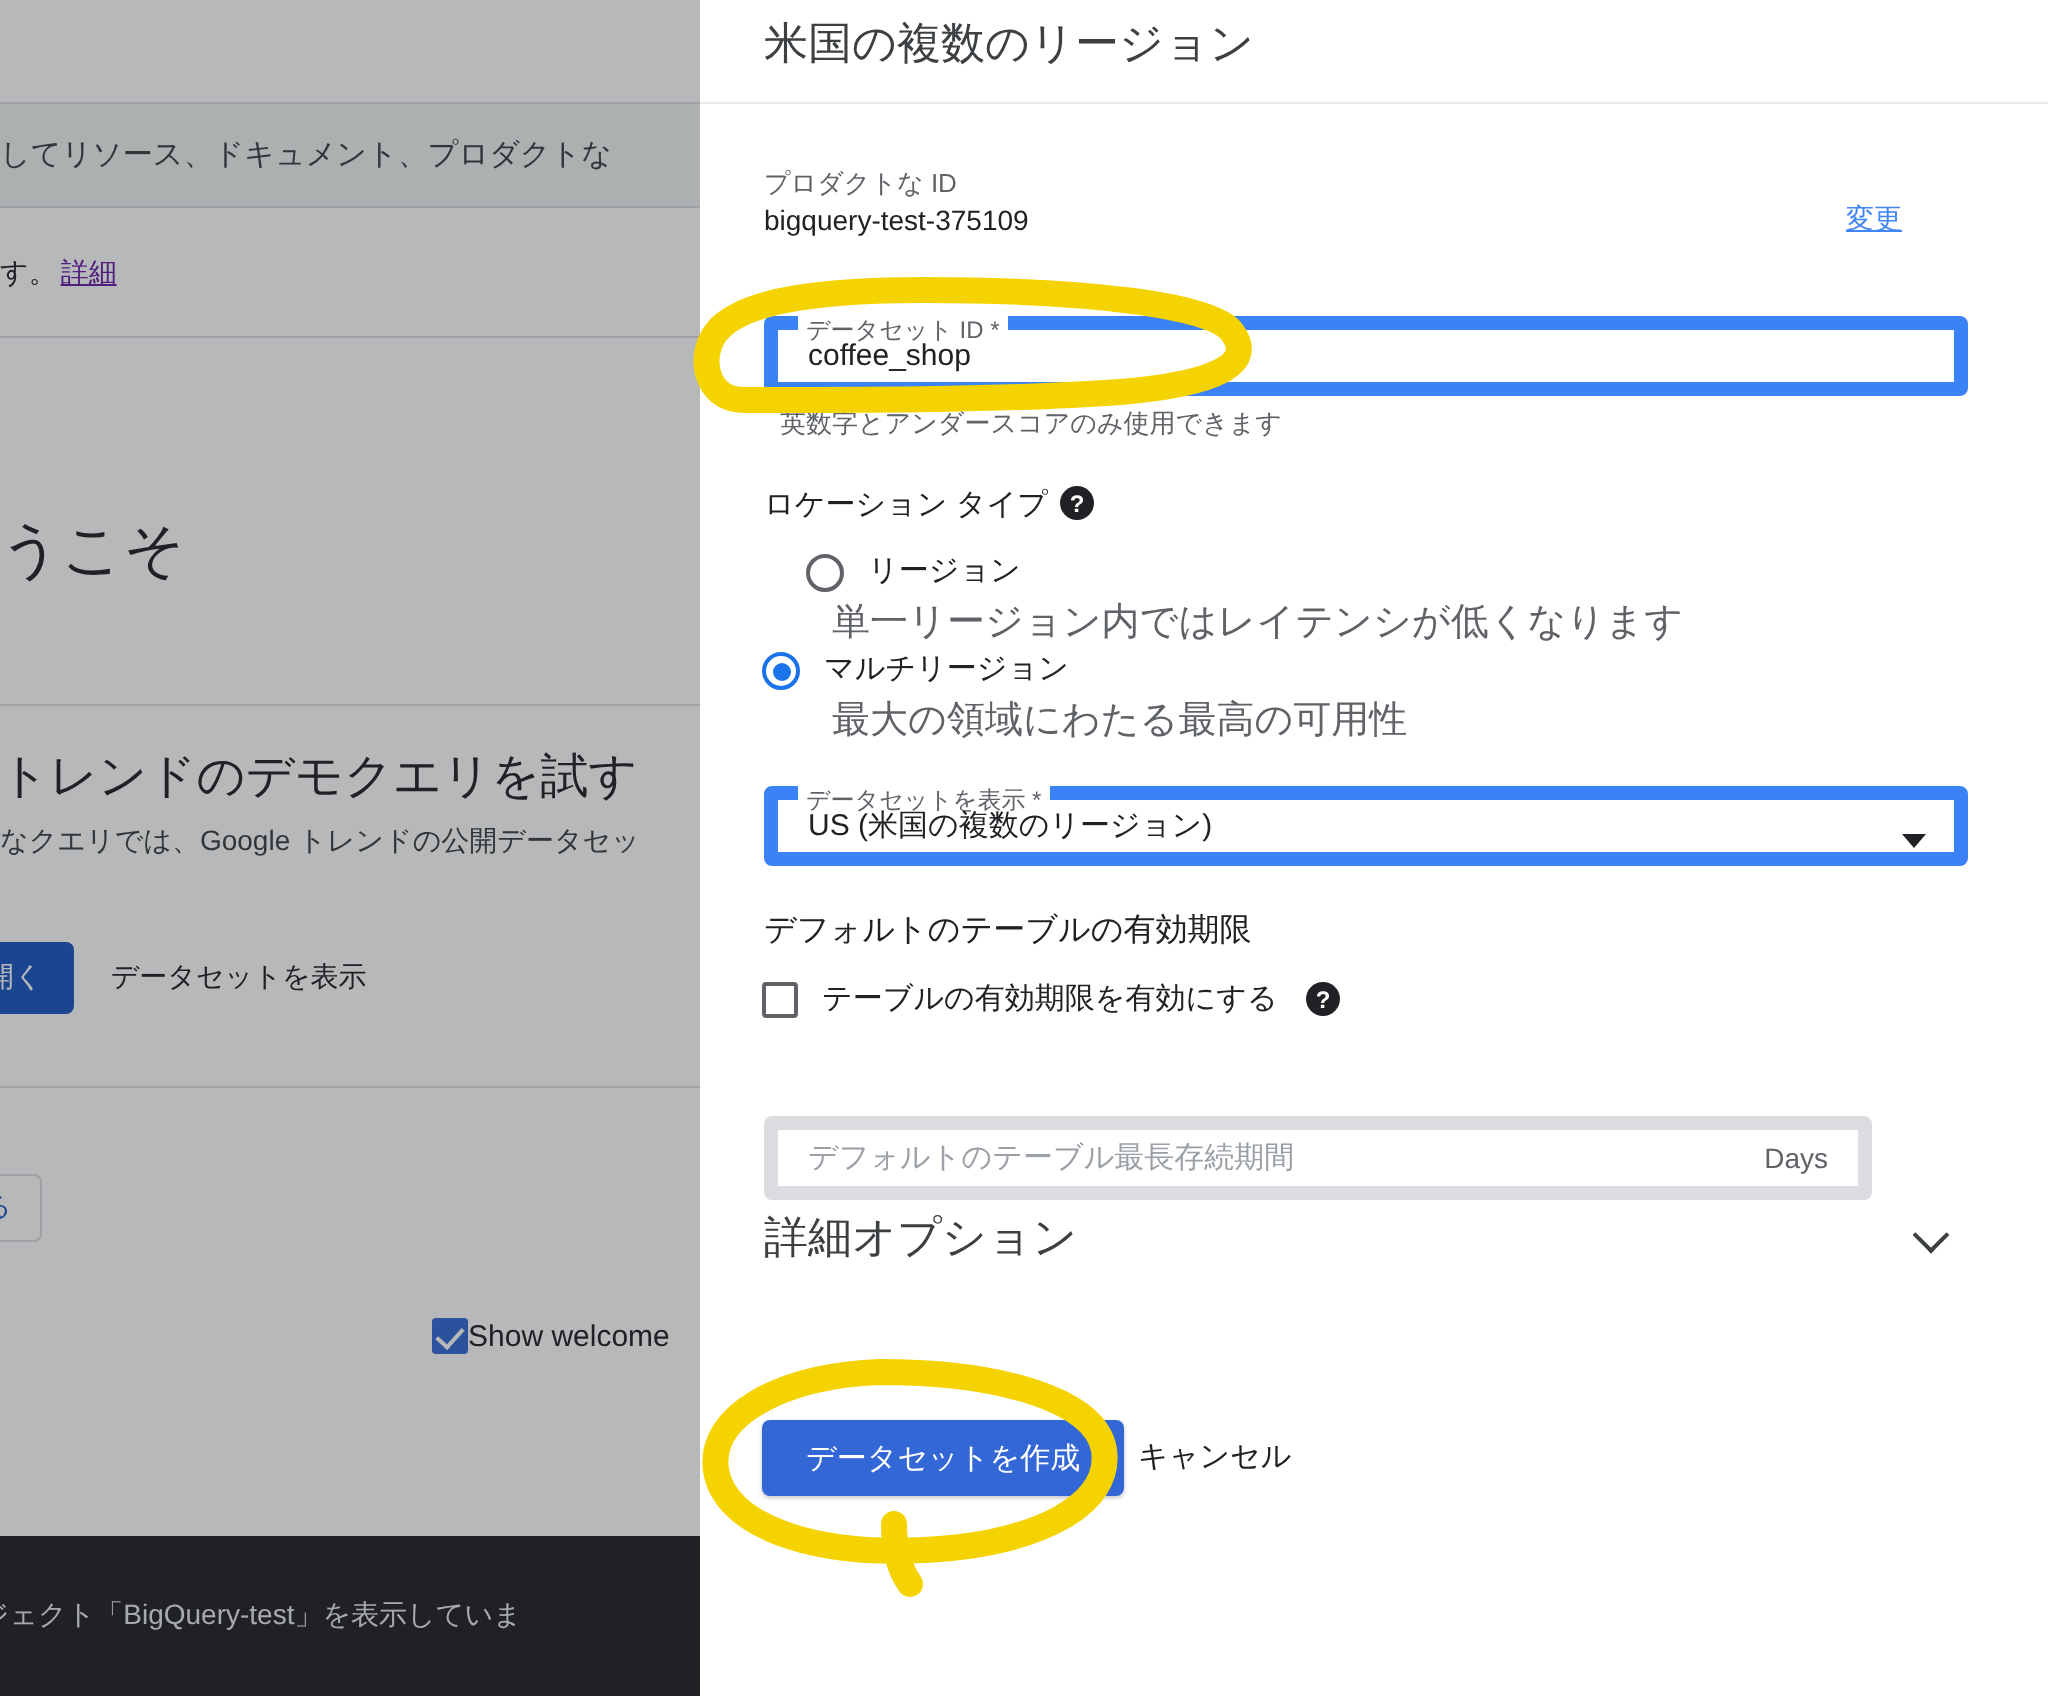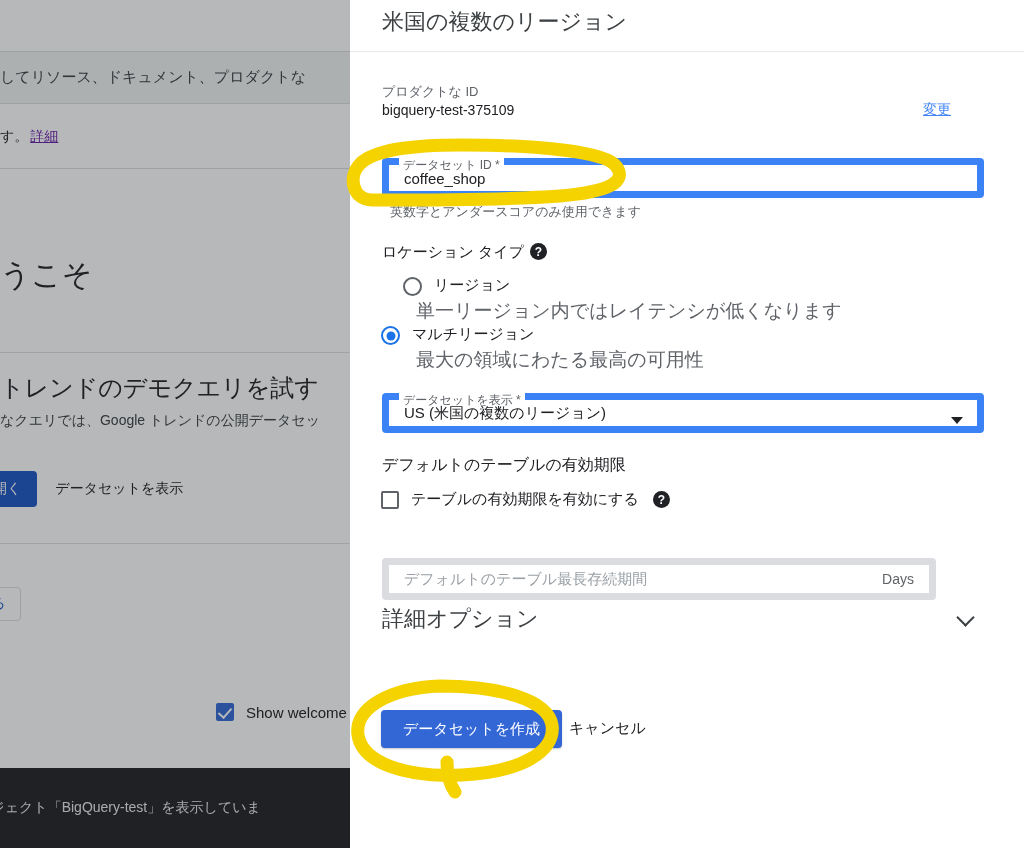--- a/index.html
+++ b/index.html
@@ -74,21 +74,21 @@
     background: #e0e0e0;
   }
   .bg-chip {
     position: absolute; left: -38px; top: 587px;
     height: 34px; display: flex; align-items: center; padding: 0 14px;
     border: 1px solid #dadce0; border-radius: 4px; background: #fff;
     font-size: 14px; color: #1a56c4; white-space: nowrap;
   }
   .bg-showwelcome {
     position: absolute; left: 216px; top: 659px;
-    display: flex; align-items: center; gap: 12px; margin-top: 44px;
+    display: flex; align-items: center; gap: 0;
   }
   .bg-cb {
     width: 18px; height: 18px; border-radius: 2px; background: #3367d6;
     position: relative; flex: 0 0 auto;
   }
   .bg-cb::after {
     content: ""; position: absolute; left: 5px; top: 2px;
     width: 6px; height: 11px; border: solid #fff;
     border-width: 0 2px 2px 0; transform: rotate(42deg);
   }

